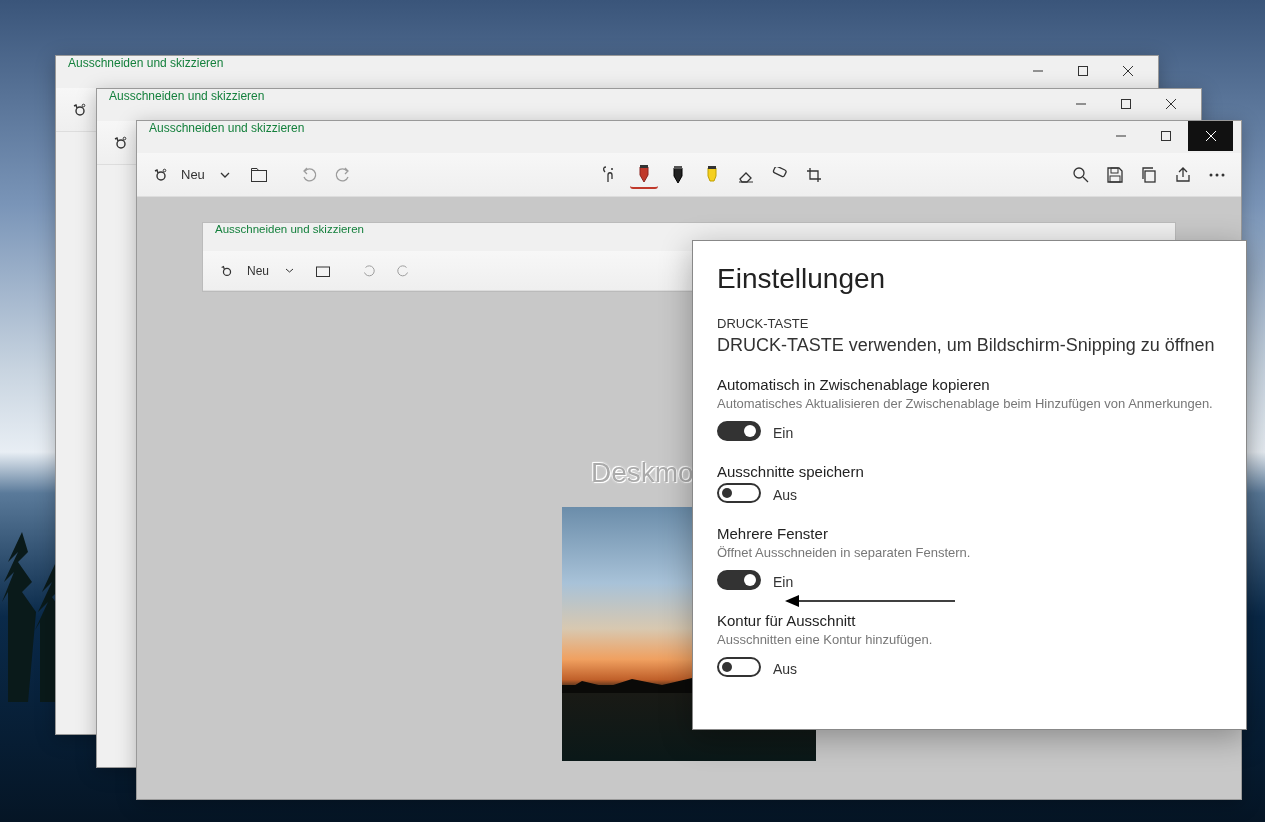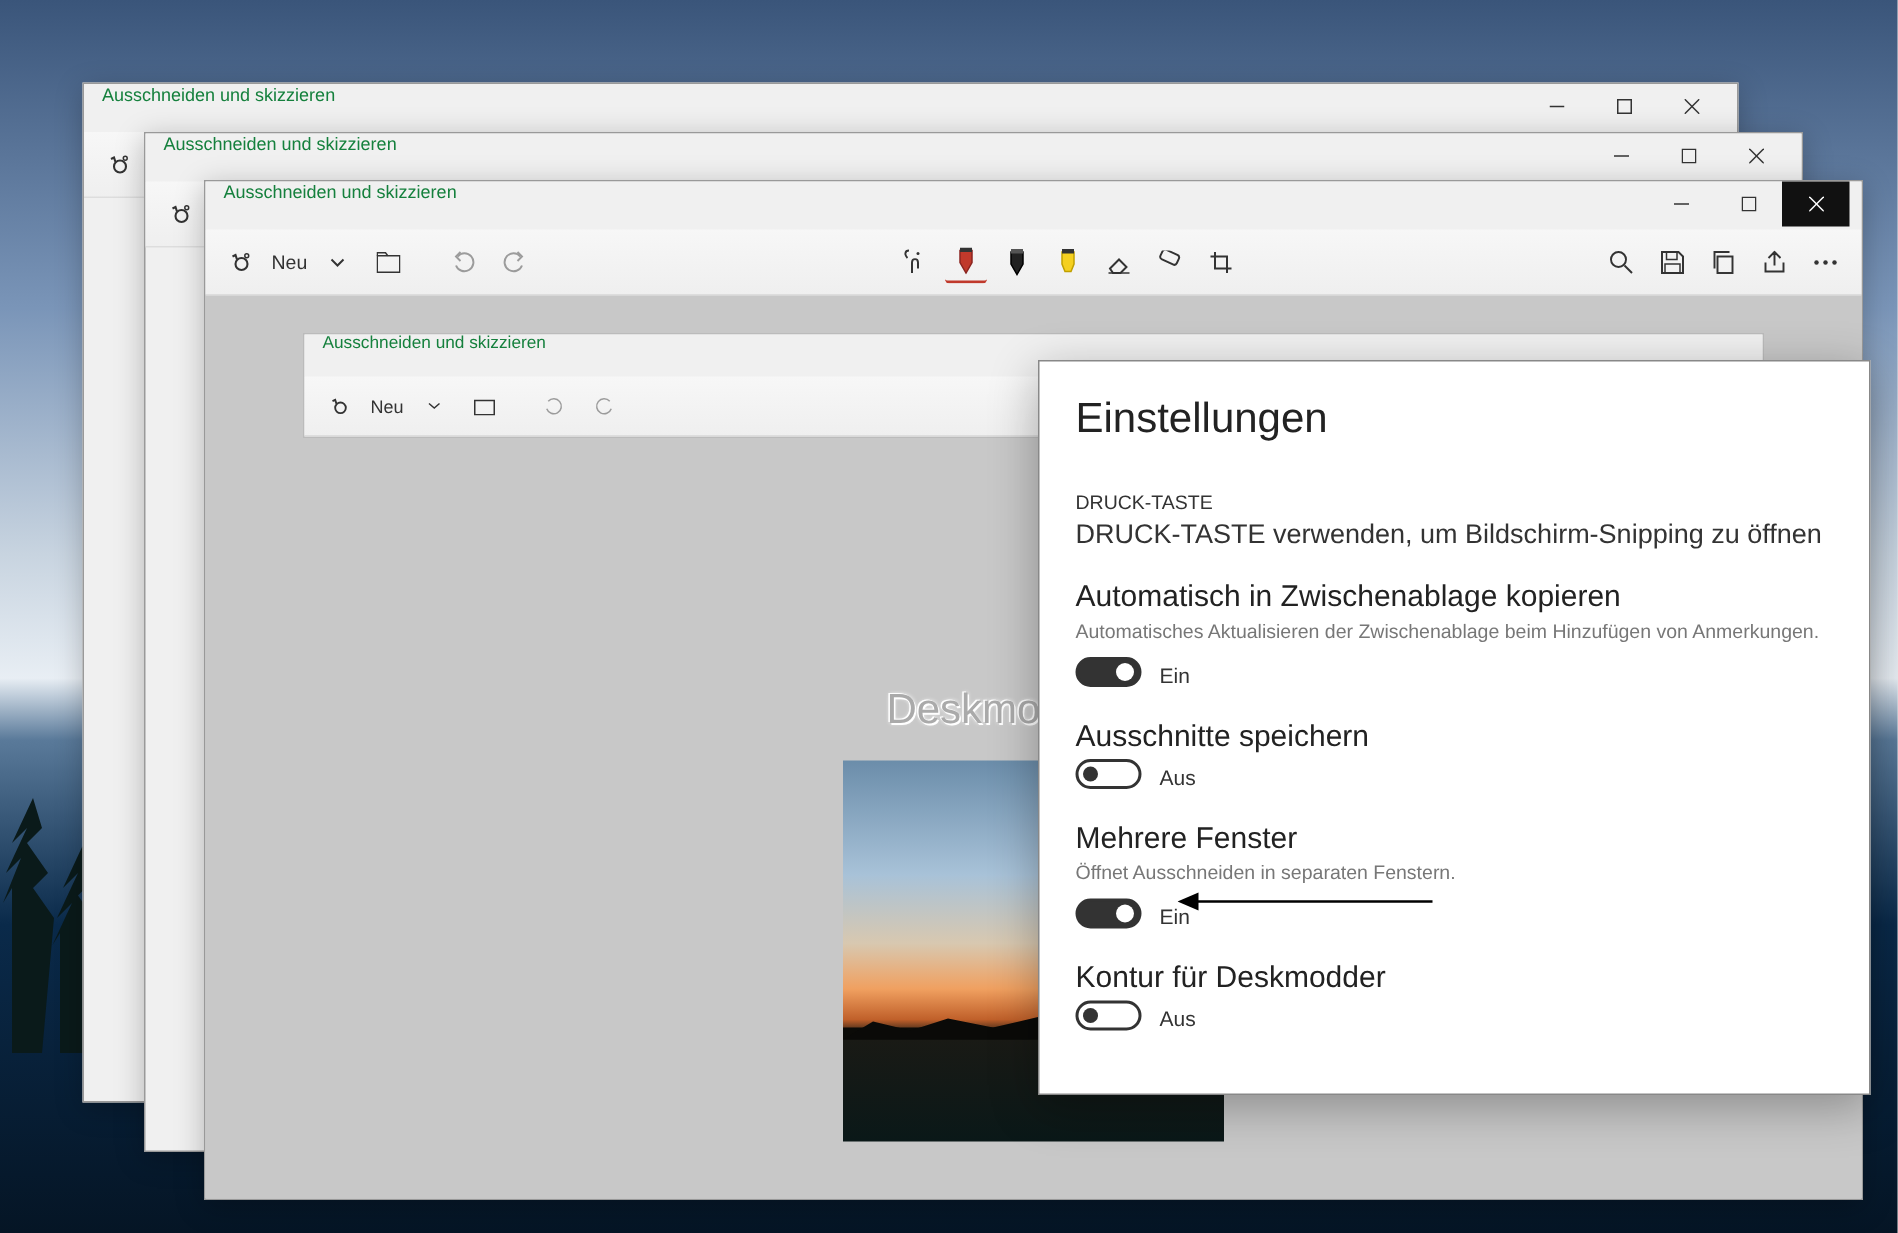--- a/index.html
+++ b/index.html
@@ -104,37 +104,37 @@
   .settings-panel {
     position: absolute;
     background: #fff;
     border: 1px solid #888;
     box-shadow: 0 8px 30px rgba(0,0,0,0.3);
     padding: 22px 24px;
   }
   .settings-panel h1 {
     font-size: 28px;
     font-weight: 400;
-    margin-bottom: 32px;
+    margin-bottom: 21px;
     color: #222;
   }
   .section-caps {
     font-size: 13px;
     font-weight: 400;
     color: #333;
     margin-bottom: 4px;
   }
   .link {
     color: #333;
     font-size: 18px;
     display: inline-block;
     margin-bottom: 20px;
   }
   .setting-title {
-    font-size: 20px;
+    font-size: 15px;
     color: #222;
     margin-bottom: 3px;
   }
   .setting-desc {
     font-size: 13px;
     color: #777;
     margin-bottom: 10px;
   }
   .toggle-row {
     display: flex;
@@ -483,21 +483,22 @@
 
   <div class="setting-title">Mehrere Fenster</div>
   <div class="setting-desc">Öffnet Ausschneiden in separaten Fenstern.</div>
   <div class="toggle-row">
     <div class="toggle on">
         <div class="knob"></div>
       </div>
     <span class="toggle-label">Ein</span>
   </div>
 
-  <div class="setting-title">Kontur für Deskmodder</div>
+  <div class="setting-title">Kontur für Ausschnitt</div>
+  <div class="setting-desc">Ausschnitten eine Kontur hinzufügen.</div>
   <div class="toggle-row" style="margin-bottom:0">
     <div class="toggle">
         <div class="knob"></div>
       </div>
     <span class="toggle-label">Aus</span>
   </div>
 
   
   <svg class="arrow-annot" style="left:92px; top:350px;" width="175" height="20">
     <line x1="12" y1="10" x2="170" y2="10" stroke="#000" stroke-width="1.6"></line>

